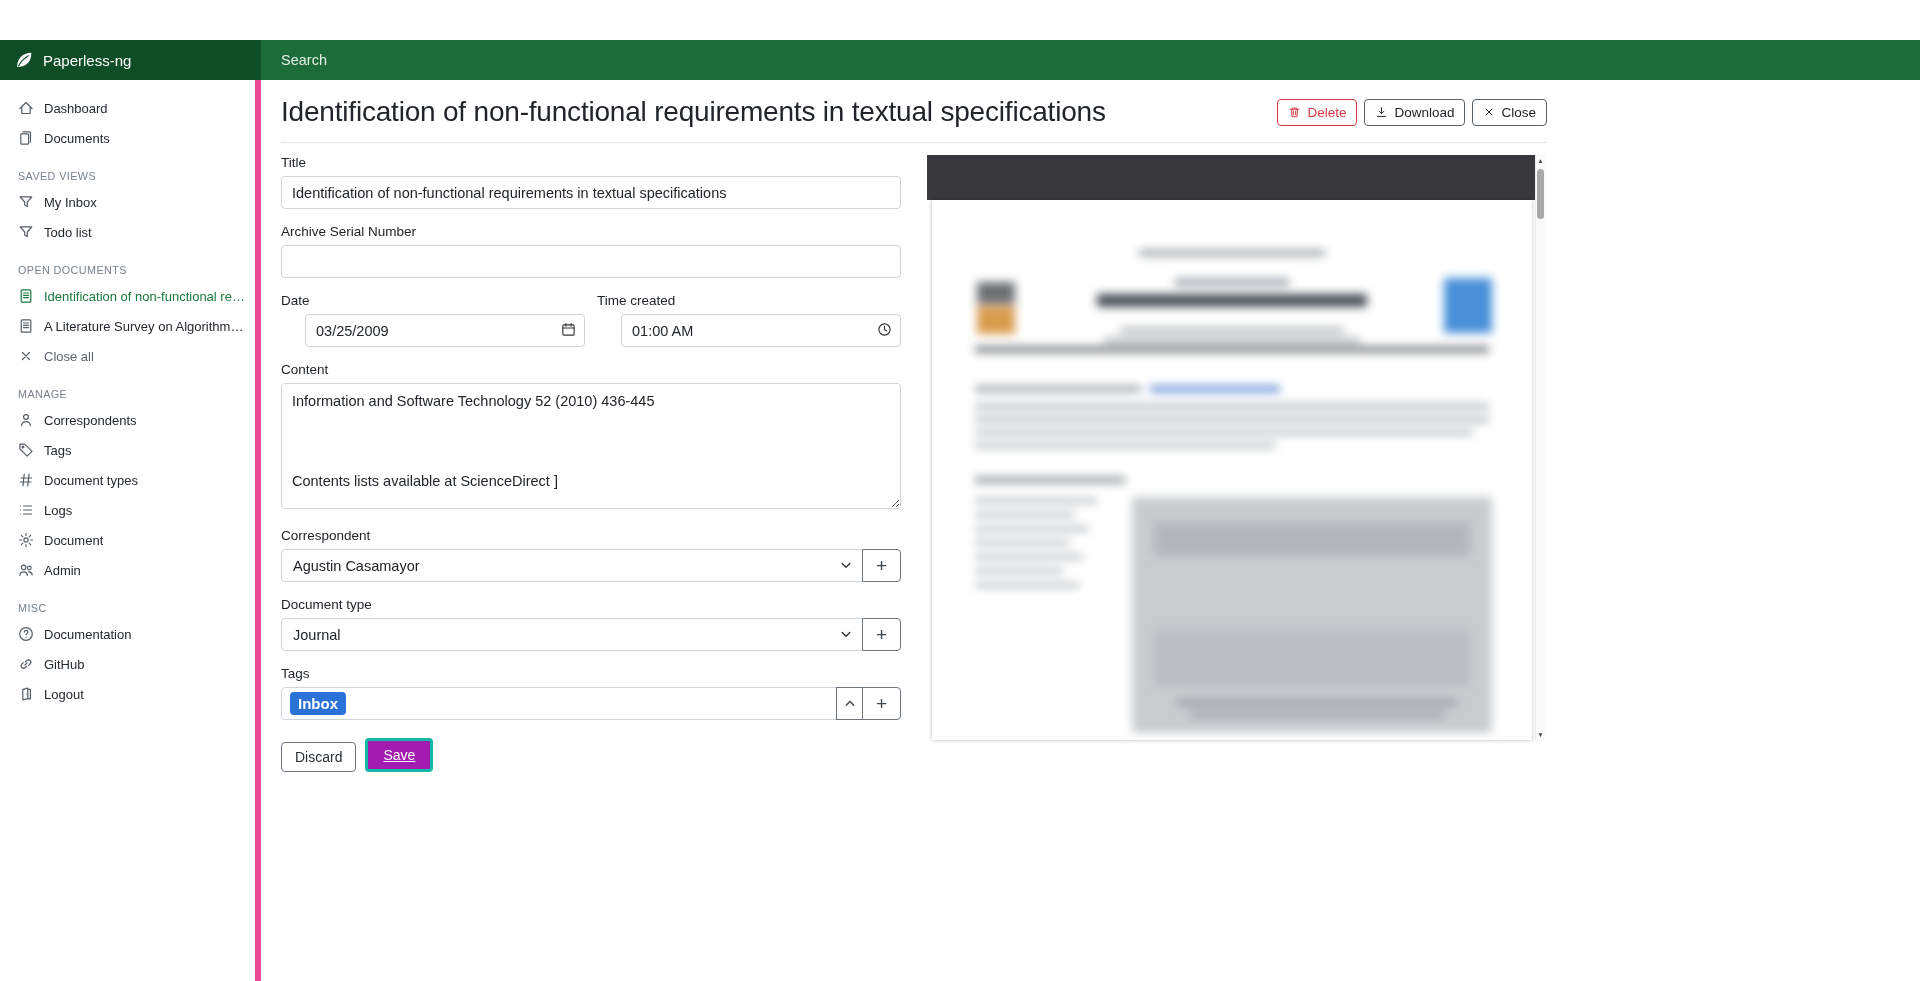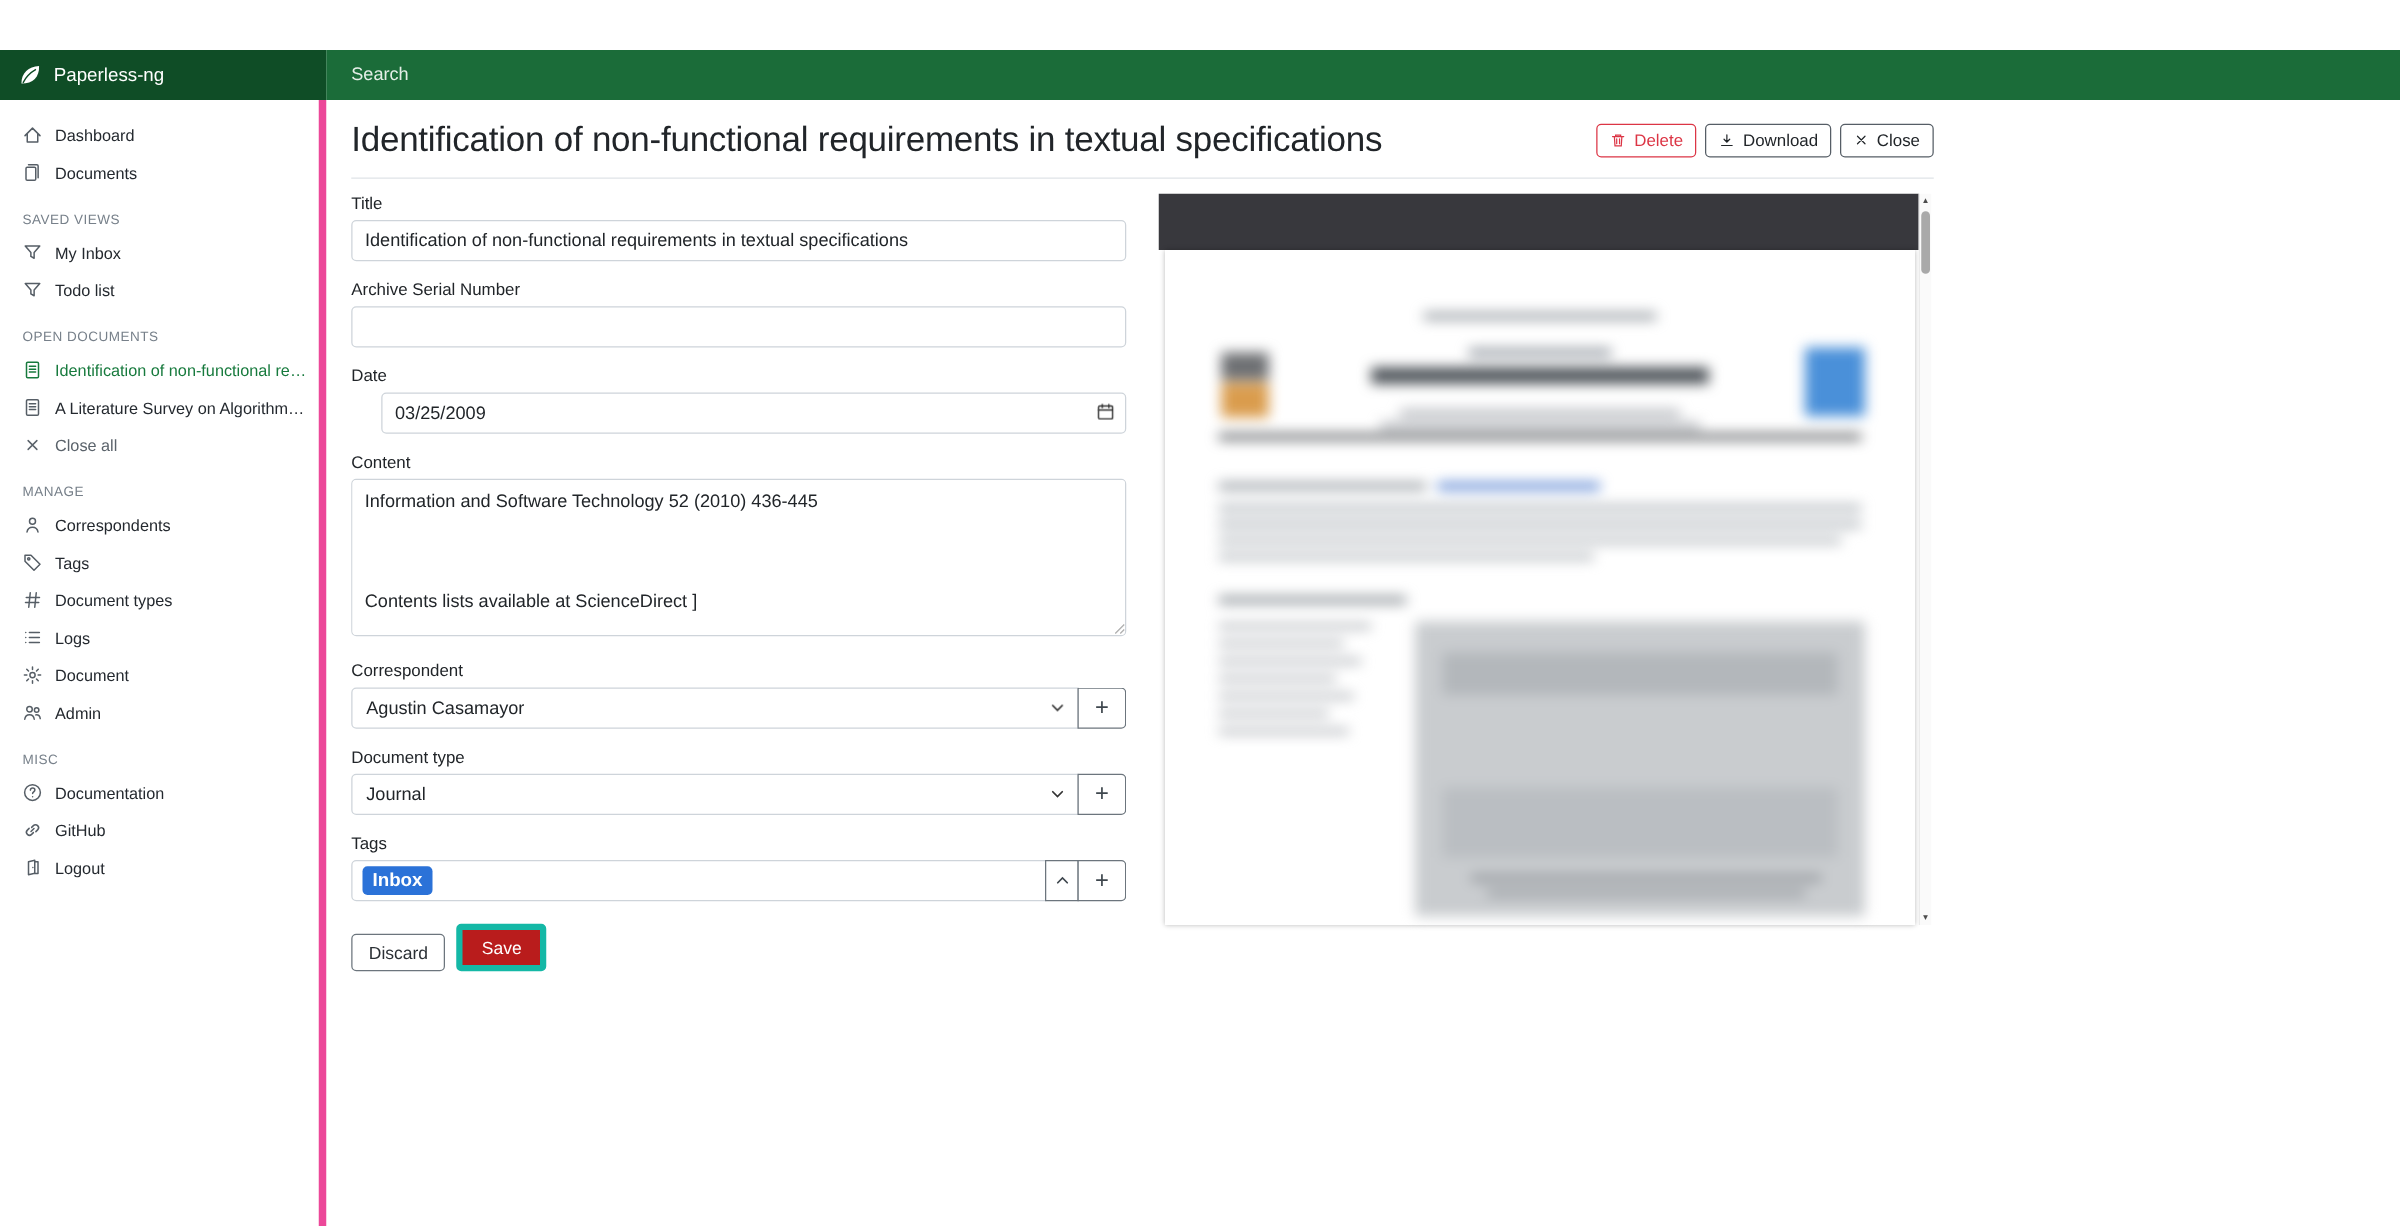--- a/index.html
+++ b/index.html
@@ -61,22 +61,22 @@
   .gbtn.caret-btn { width:27px; }
   .gbtn.mid  { border-radius:0; }
   .gbtn.last { border-radius:0 4px 4px 0; }
   .tagbox { flex:1; height:33px; border:1px solid #ced4da; border-radius:4px 0 0 4px; background:#fff;
             display:flex; align-items:center; padding:0 8px; cursor:text; }
   .badge { background:#2b72d8; color:#fff; font-size:15px; font-weight:700; padding:3px 8px;
            border-radius:4px; }
   .form-actions { display:flex; gap:9px; margin-top:18px;align-items:flex-end; }
   .btn-discard { border:1px solid #6c757d; background:#fff; color:#2b3035; border-radius:4px;
                  font-size:14px; padding:6px 13px; cursor:pointer; font-family:inherit; }
-  .btn-save { border:5px solid #14b8a6; background:#b91c1c; color:#fff; border-radius:4px;
-              font-size:14px; padding:6px 15px; cursor:pointer; font-family:inherit; }
+  .btn-save { border:3px solid #14b8a6; background:#a21caf; color:#fff; border-radius:4px;
+              font-size:14px; padding:6px 15px; cursor:pointer; font-family:inherit;text-decoration:underline; }
 
   
   .preview { width:618px; height:585px; position:relative; flex:none; }
   .pv-toolbar { position:absolute; left:0; right:10px; top:0; height:45px; background:#38383d; }
   .pv-scroll { position:absolute; right:0; top:0; bottom:0; width:10px; background:#fafafa;
                border-left:1px solid #ebebeb; cursor:pointer; }
   .pv-arrow { position:absolute; left:0; width:9px; text-align:center; font-size:6.5px; color:#4c4c4c; }
   .pv-thumb { position:absolute; top:14px; left:1px; width:7px; height:50px; background:#a9a9a9; border-radius:4px; }
   .pv-page { position:absolute; left:5px; top:45px; width:600px; bottom:0; background:#fff;
              box-shadow:0 0 4px rgba(0,0,0,.28); }
@@ -303,20 +303,30 @@
             <div>
               <label>Date</label>
               <div class="inp-ico">
                 <input class="inp" type="text" value="03/25/2009" style="">
                 <span class="ico"><svg width="15" height="15" viewBox="0 0 16 16" fill="none" stroke="currentColor" stroke-width="1.2" stroke-linecap="round">
                       <rect x="2" y="3" width="12" height="11" rx="1"></rect>
                       <path d="M2 6.4h12M5.2 1.6v2.8M10.8 1.6v2.8"></path>
                     </svg></span>
               </div>
             </div>
+            <div>
+              <label>Time created</label>
+              <div class="inp-ico">
+                <input class="inp" type="text" value="01:00 AM" style="">
+                <span class="ico"><svg width="15" height="15" viewBox="0 0 16 16" fill="none" stroke="currentColor" stroke-width="1.2" stroke-linecap="round">
+                      <circle cx="8" cy="8" r="6"></circle>
+                      <path d="M8 4.6V8l2.4 1.6"></path>
+                    </svg></span>
+              </div>
+            </div>
           </div>
 
           <div class="fg">
             <label>Content</label>
             <textarea class="inp" style="">Information and Software Technology 52 (2010) 436-445
 
 
 
 Contents lists available at ScienceDirect ]
 

